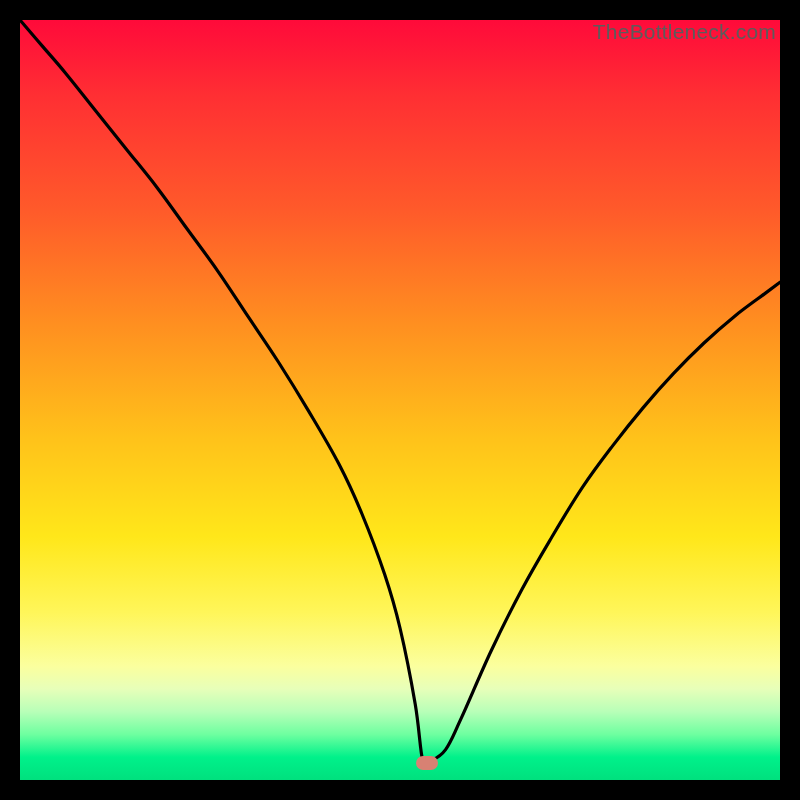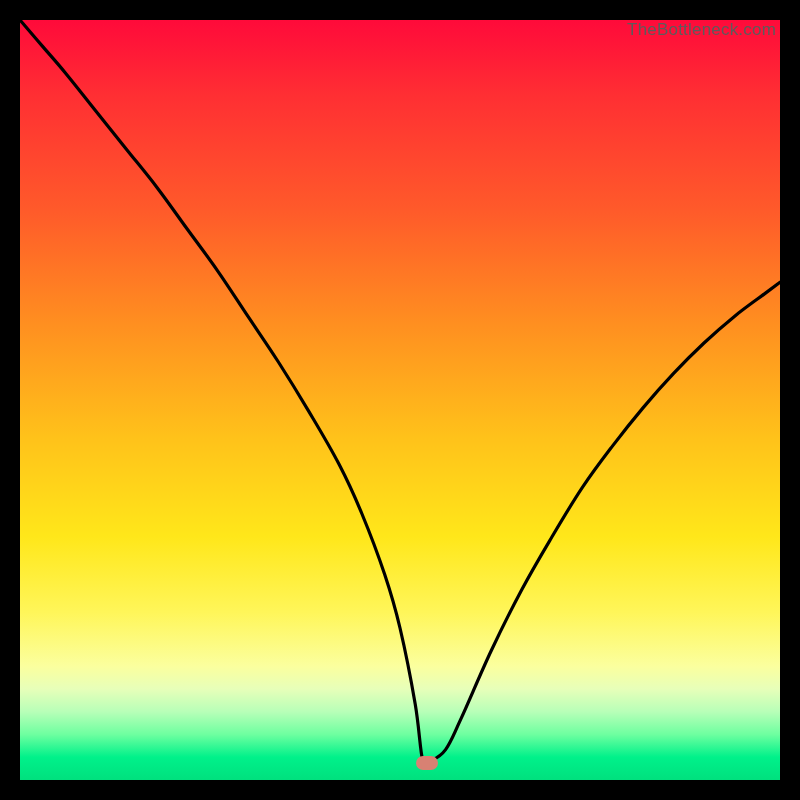--- a/index.html
+++ b/index.html
@@ -38,21 +38,21 @@
       #6effa0 94%,
       #00f18a 97%,
       #00e07e 100%
     );
   }
   .watermark {
     position: absolute;
     top: 0px;
     right: 4px;
     color: #5c5c5c;
-    font-size: 17px;
+    font-size: 21px;
     letter-spacing: 0.2px;
     user-select: none;
   }
   svg.curve {
     position: absolute;
     left: 0;
     top: 0;
     width: 760px;
     height: 760px;
     overflow: visible;

